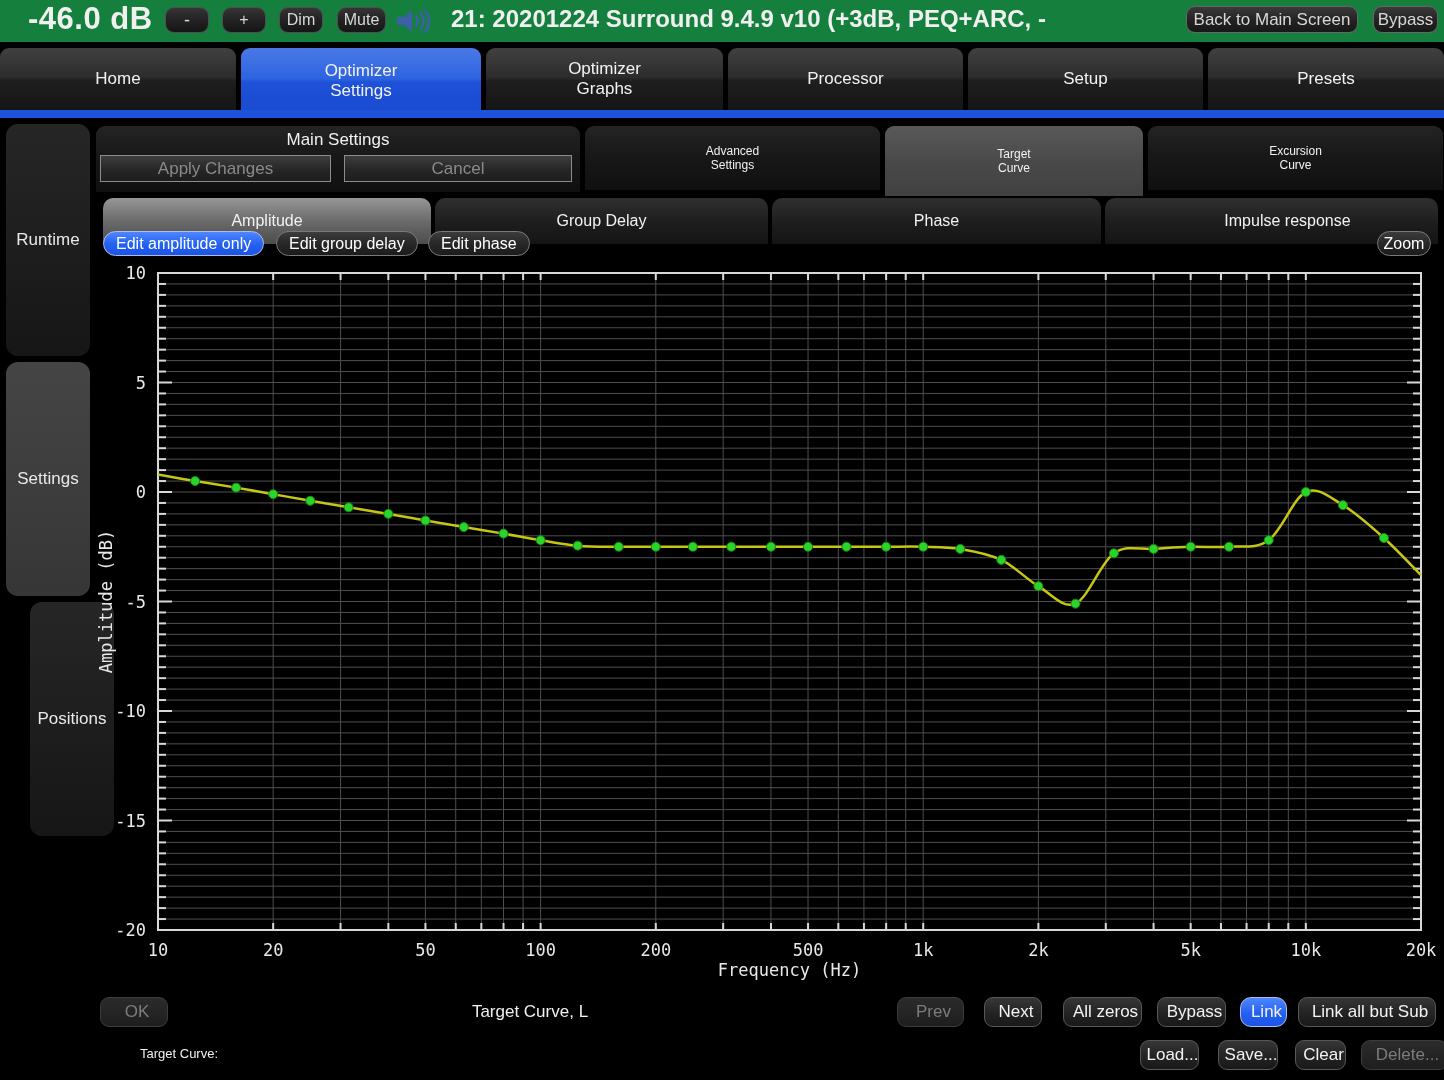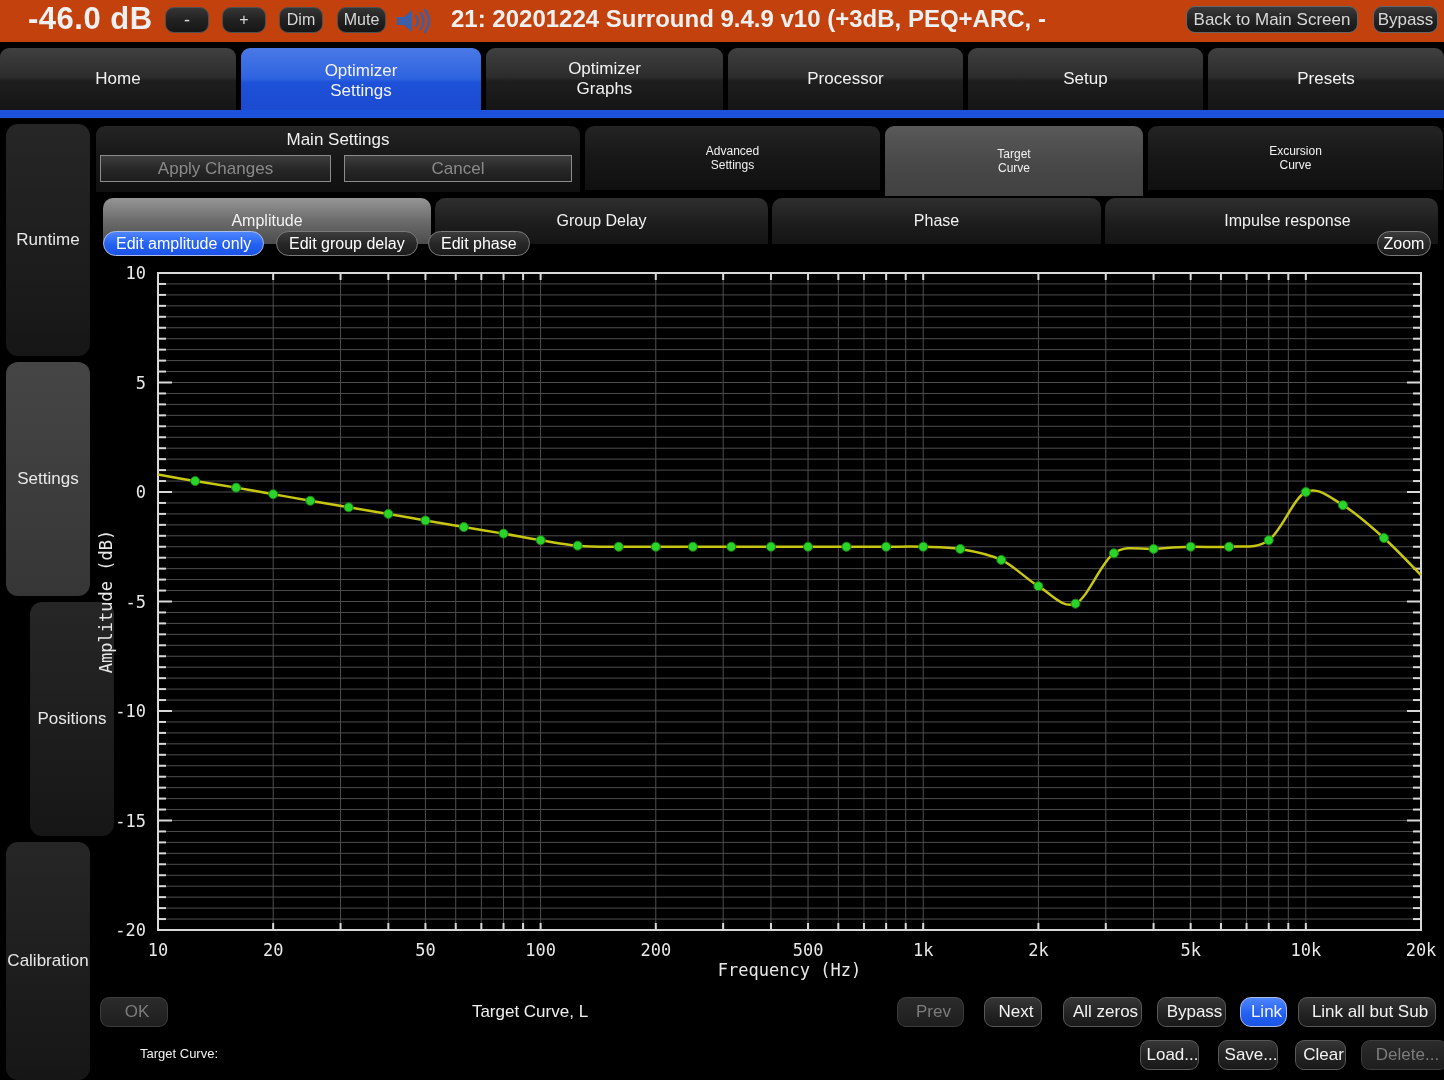--- a/index.html
+++ b/index.html
@@ -2,21 +2,21 @@
 <html><head>
 <meta charset="utf-8">
 <style>
   * { margin:0; padding:0; box-sizing:border-box; }
   html,body { width:1444px; height:1080px; background:#000; overflow:hidden;
               font-family:"Liberation Sans", sans-serif; color:#f0f0f0; }
   .abs { position:absolute; }
   #stage { position:relative; width:1444px; height:1080px; background:#000; }
 
   
-  #topbar { left:0; top:0; width:1444px; height:42px; background:#c2410c; }
+  #topbar { left:0; top:0; width:1444px; height:42px; background:#15803d; }
   #vol { left:28px; top:1px; font-size:31px; font-weight:600; letter-spacing:0.5px; }
   .tb-btn { height:26px; top:7px; display:flex; align-items:center; justify-content:center;
             background:linear-gradient(180deg,#353535,#222 50%,#161616);
             border:1px solid #4f4f4f; border-radius:9px; color:#d8d8d8; font-size:16px; }
   #btn-minus { left:165px; width:44px; font-size:18px; }
   #btn-plus  { left:222px; width:44px; font-size:16px; }
   #btn-dim   { left:279px; width:44px; }
   #btn-mute  { left:337px; width:49px; }
   #spk { left:395px; top:7px; }
   #tb-title { left:451px; top:5px; font-size:24px; font-weight:700; white-space:nowrap; }
@@ -142,21 +142,20 @@
   <div id="tab-optgraph" class="abs main-tab">Optimizer
 Graphs</div>
   <div id="tab-processor" class="abs main-tab">Processor</div>
   <div id="tab-setup" class="abs main-tab">Setup</div>
   <div id="tab-presets" class="abs main-tab">Presets</div>
   <div id="blue-bar" class="abs"></div>
 
   <div id="side-runtime" class="abs side-tab">Runtime</div>
   <div id="side-settings" class="abs side-tab active">Settings</div>
   <div id="side-positions" class="abs side-tab">Positions</div>
-  <div id="side-calibration" class="abs side-tab">Calibration</div>
 
   <div id="ms-panel" class="abs">
     <div id="ms-title" class="abs">Main Settings</div>
     <div id="ms-apply" class="abs ms-btn">Apply Changes</div>
     <div id="ms-cancel" class="abs ms-btn">Cancel</div>
   </div>
   <div id="sub-advanced" class="abs sub-tab">Advanced
 Settings</div>
   <div id="sub-target" class="abs sub-tab">Target
 Curve</div>

